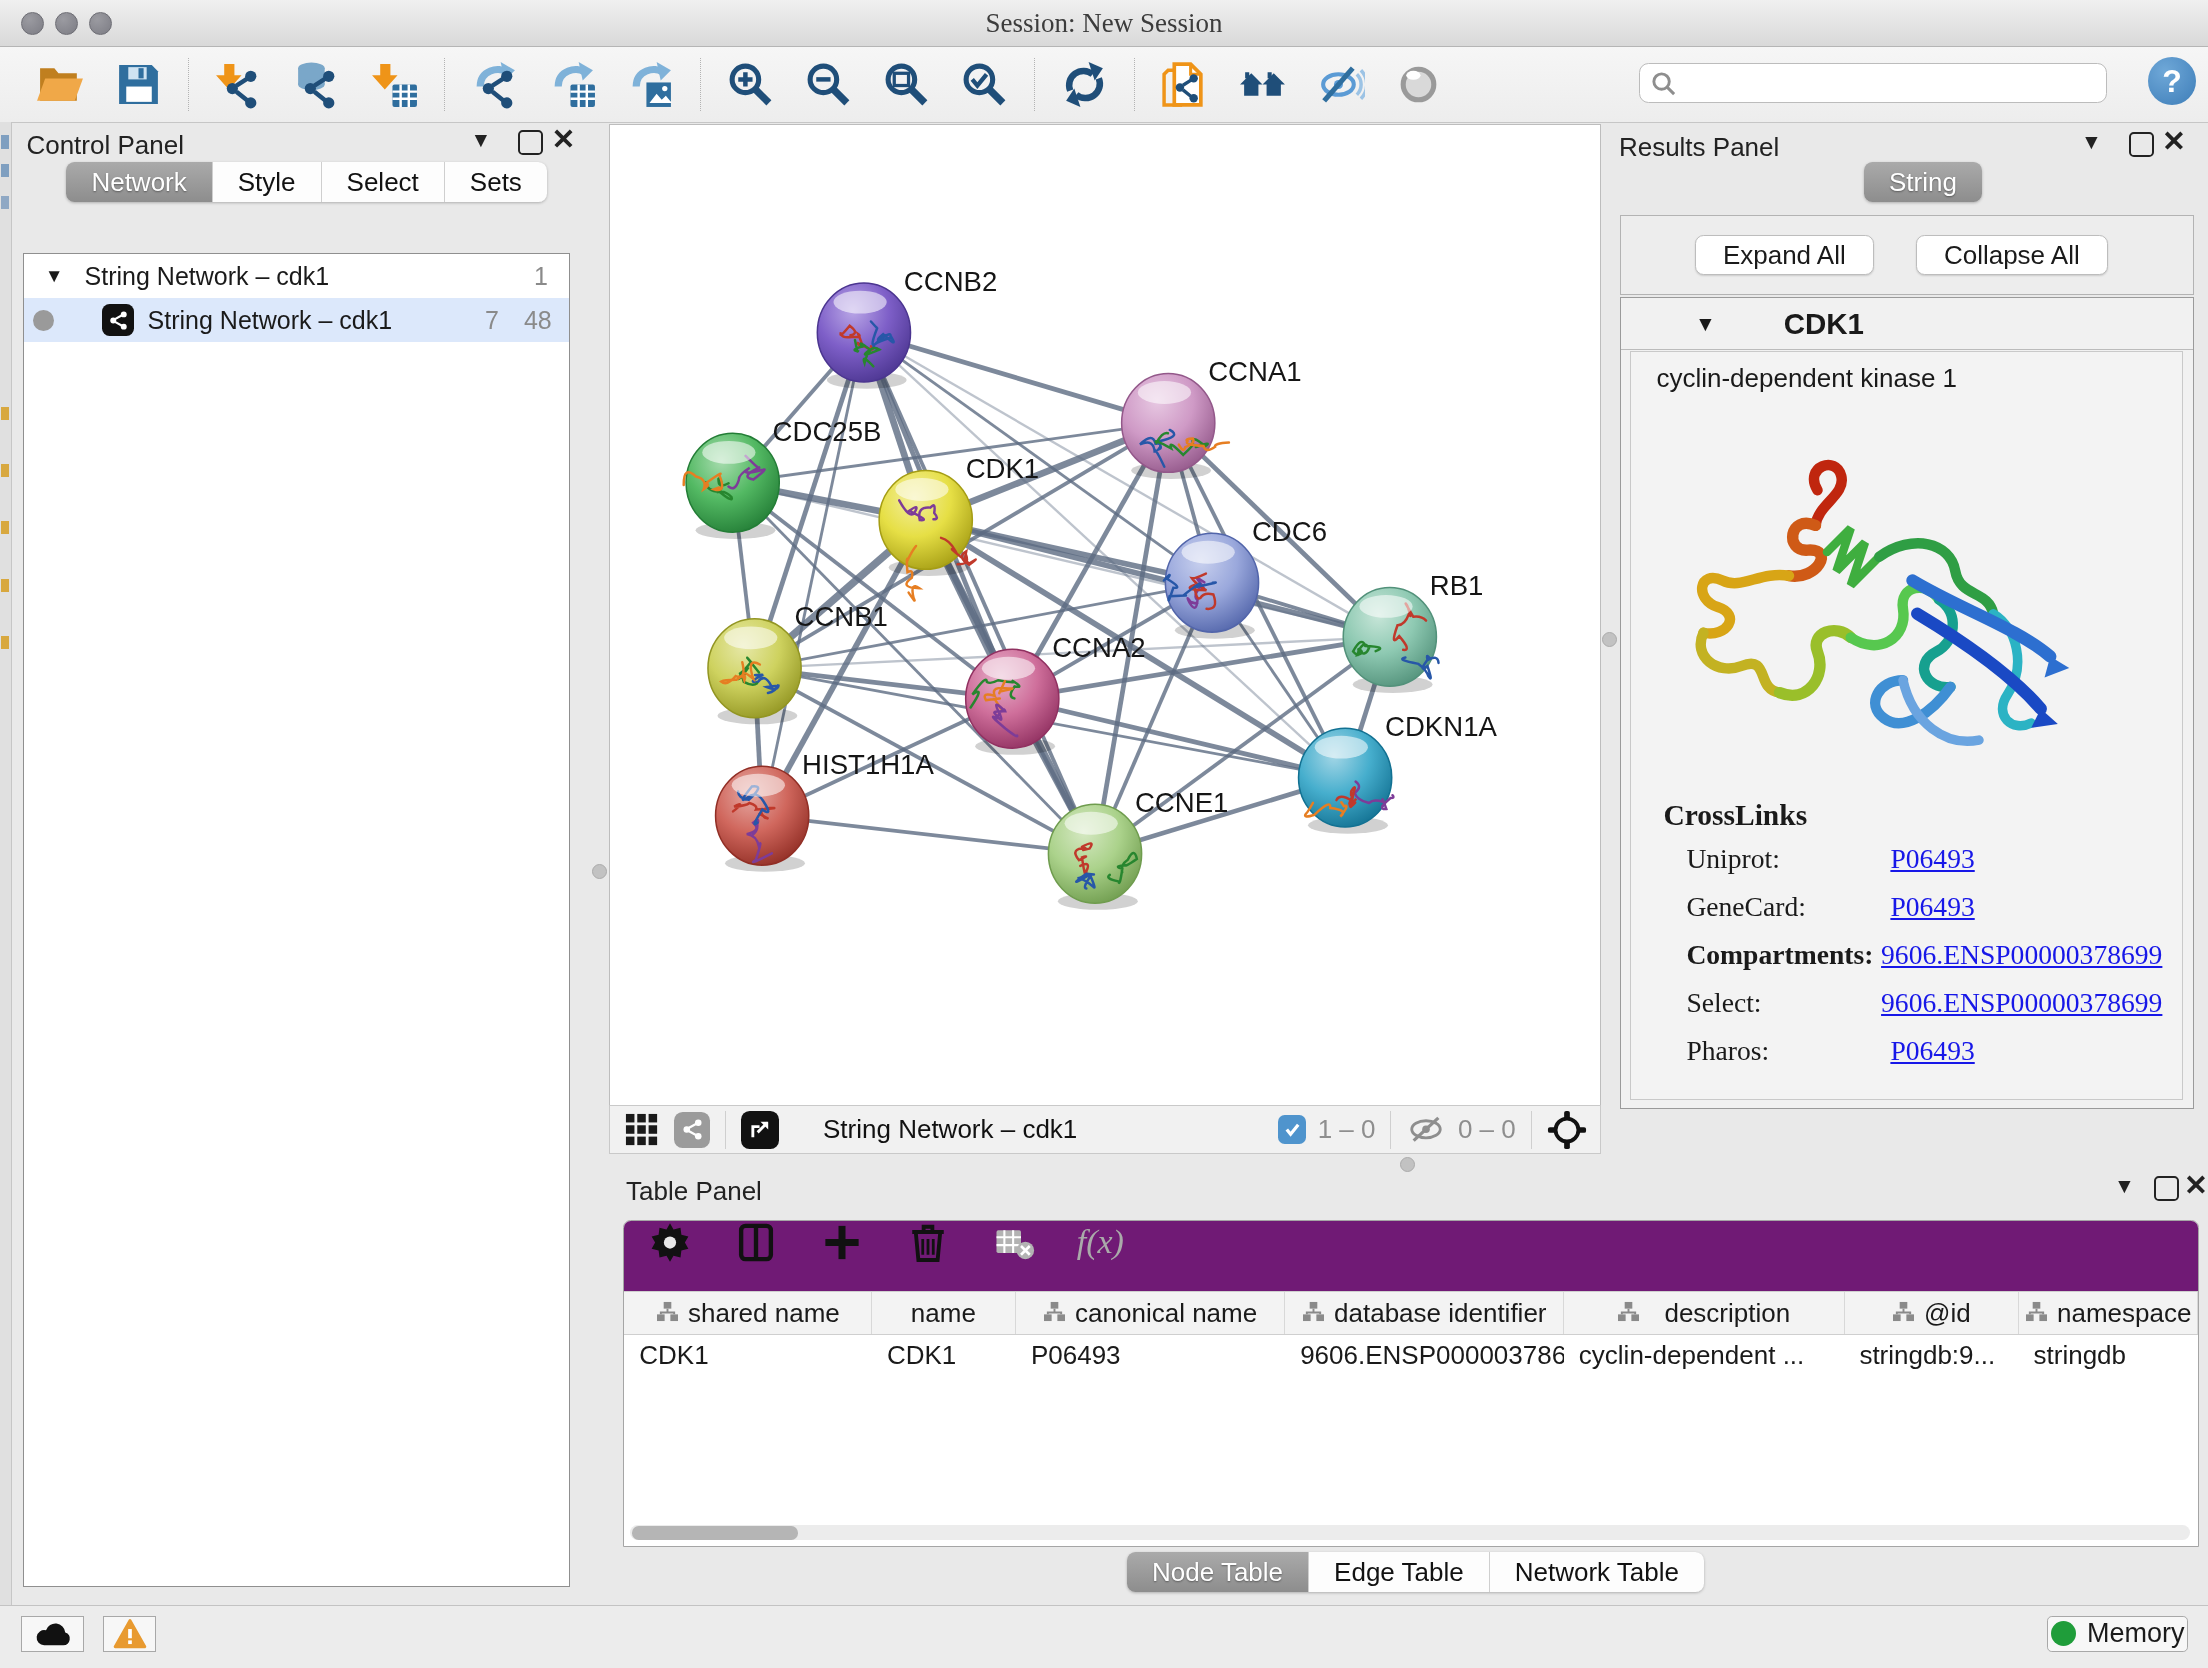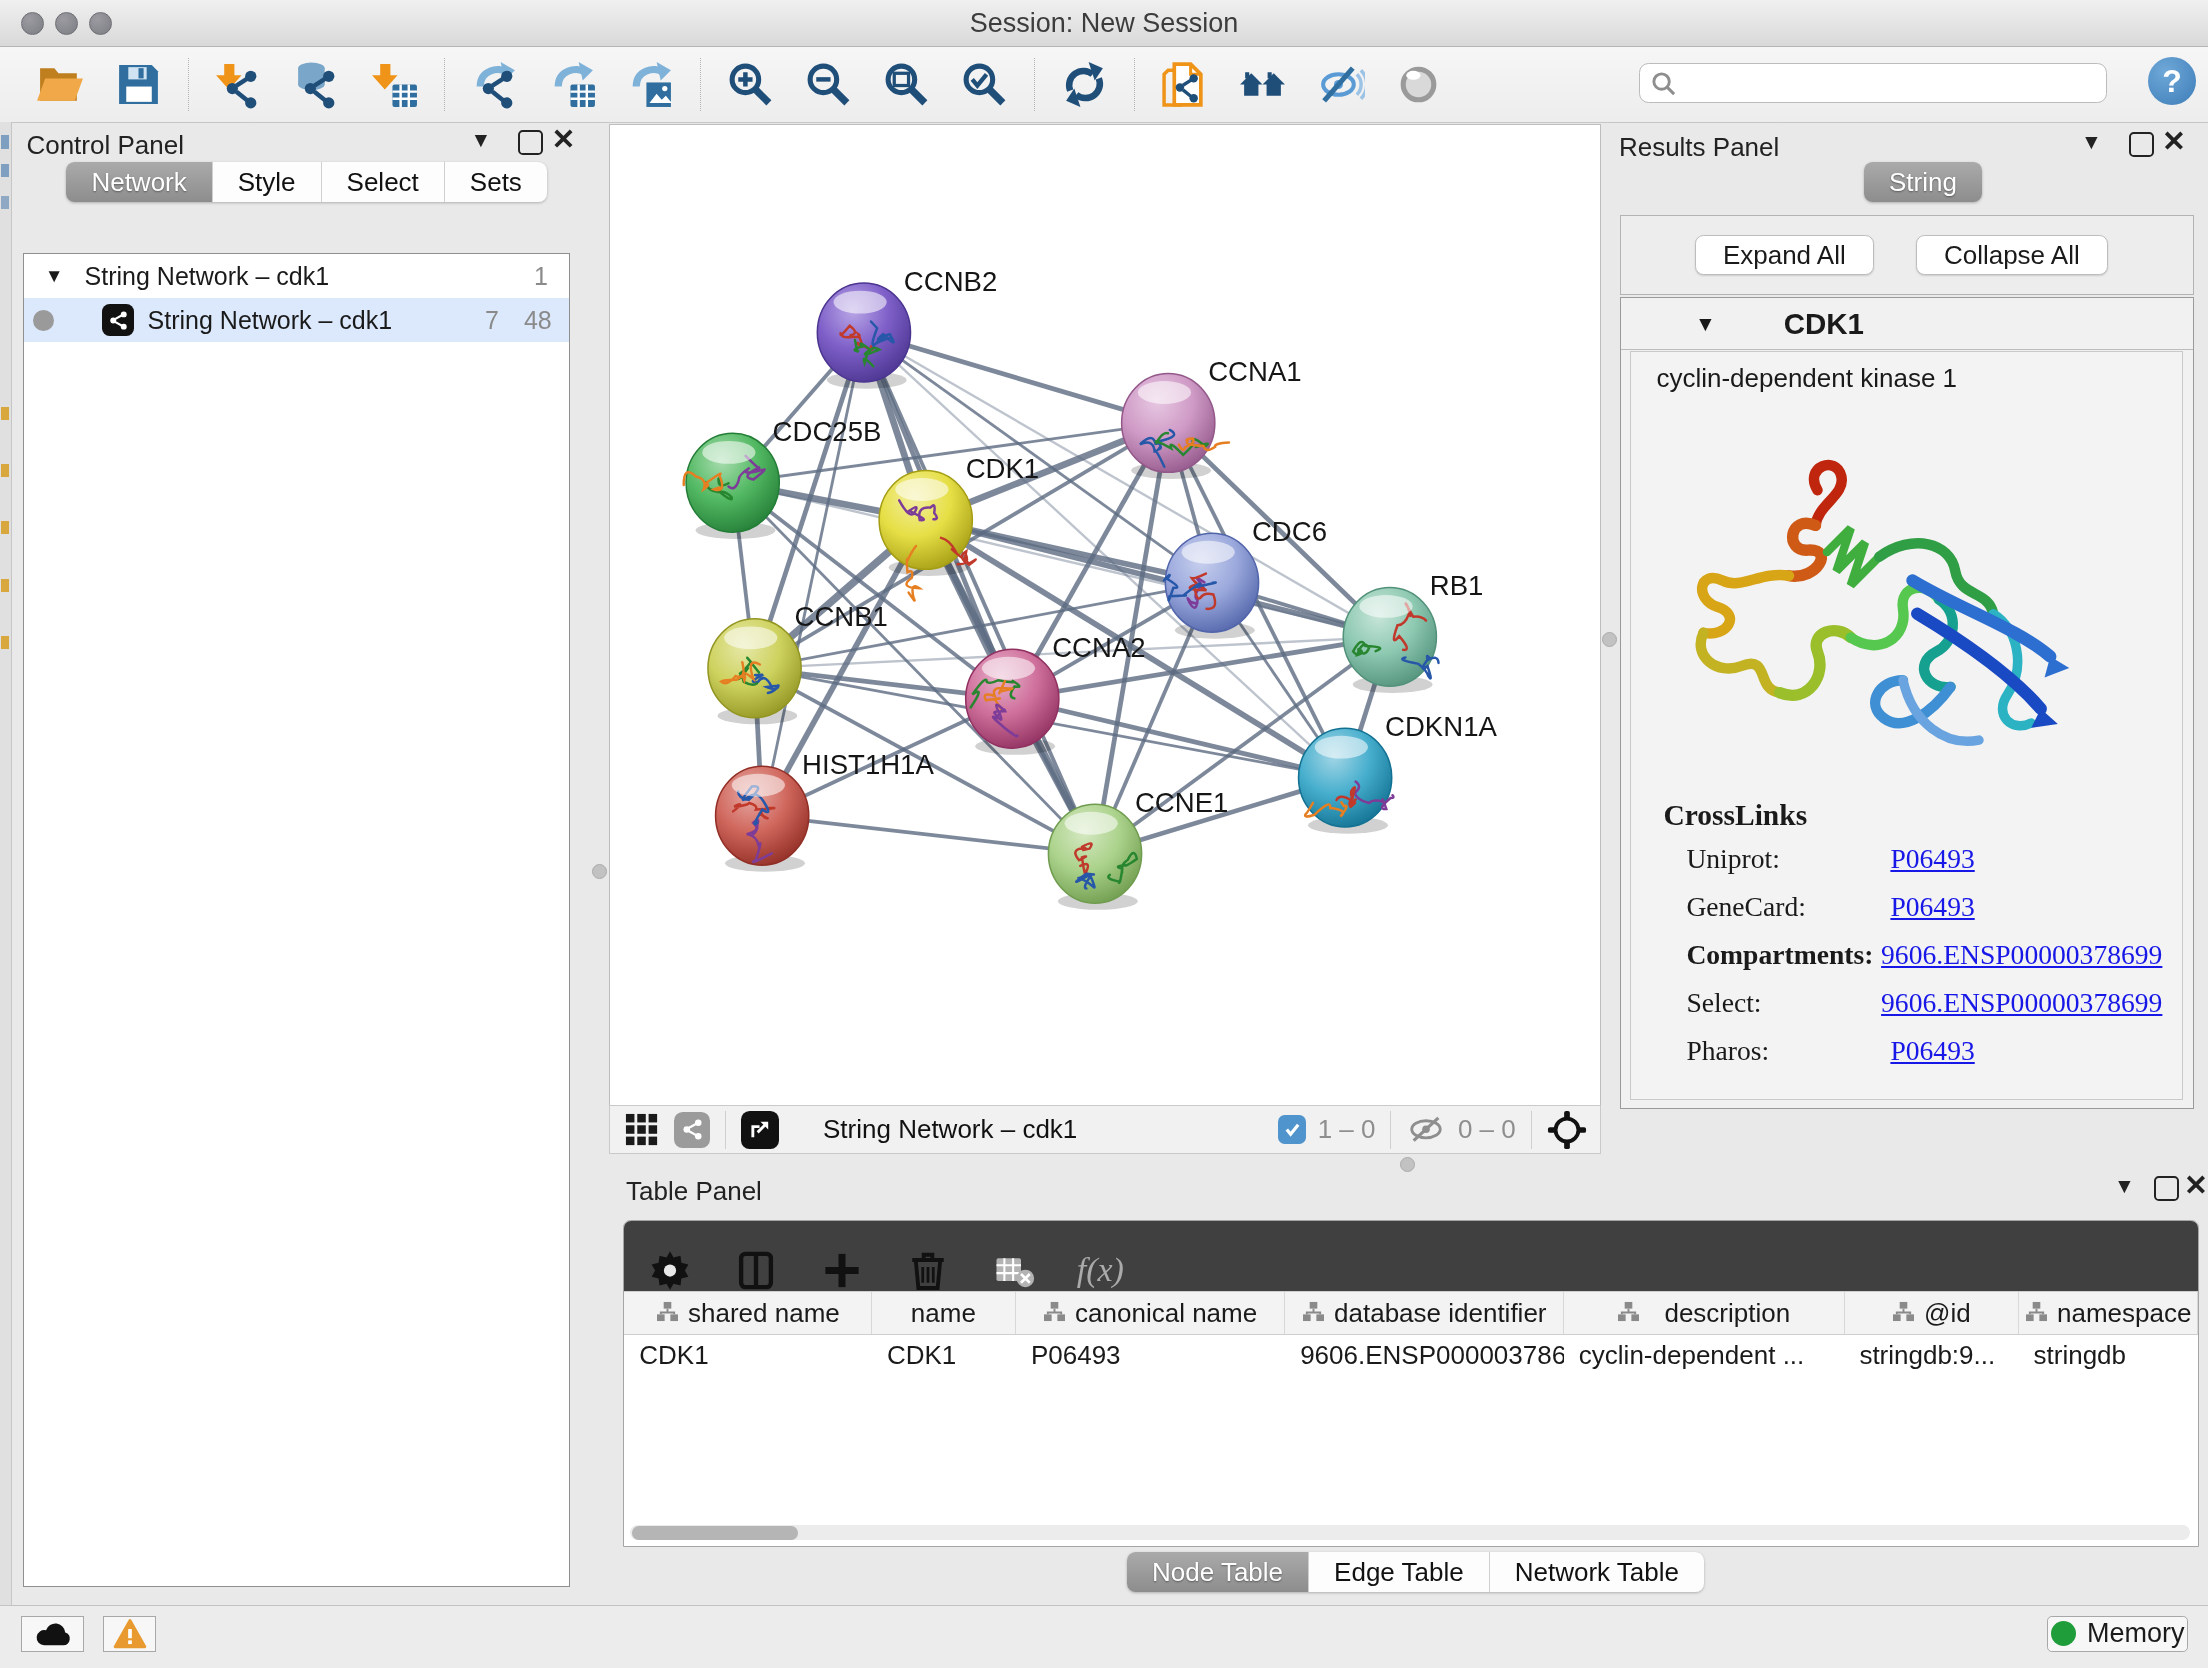--- a/index.html
+++ b/index.html
@@ -6,21 +6,21 @@
   body{width:2208px;height:1668px;position:relative;overflow:hidden;
        background:#e9e9e9;font-family:"Liberation Sans",sans-serif;color:#1a1a1a;
        -webkit-font-smoothing:antialiased;}
   .abs{position:absolute;}
   
   .titlebar{position:absolute;left:0;top:0;width:2208px;height:46px;
     background:linear-gradient(#f0f0f0,#d9d9d9);border-bottom:1px solid #b5b5b5;}
   .tl-dot{position:absolute;top:12.4px;width:21px;height:21px;border-radius:50%;
     background:radial-gradient(circle at 35% 30%,#9b9ba1,#7c7c84);border:1px solid #6d6d74;}
   .win-title{position:absolute;left:0;right:0;top:0;height:46px;line-height:46px;
-    text-align:center;font-size:27px;color:#3c3c3c;}
+    text-align:center;font-size:27px;color:#3c3c3c;font-family:Liberation Serif, serif;}
   
   .toolbar{position:absolute;left:0;top:47px;width:2208px;height:76px;
     background:linear-gradient(#f6f6f6,#ededed);border-bottom:1px solid #c6c6c6;
     display:flex;align-items:center;padding-left:34px;box-sizing:border-box;}
   .tgroup{display:flex;align-items:center;gap:25px;}
   .tsep{width:0;height:53px;border-left:1.9px dotted #b3b3b3;margin:0 23px;}
   .ticon{width:53px;height:53px;display:flex;align-items:center;justify-content:center;}
   .ticon svg{width:49px;height:49px;}
   .searchbox{position:absolute;left:1639px;top:63px;width:468px;height:40px;background:#fff;
     border:1.9px solid #bcbcbc;border-radius:9.5px;display:flex;align-items:center;box-sizing:border-box;}
@@ -65,22 +65,22 @@
   .rp-content{position:absolute;left:2.9px;top:175px;width:574px;height:812px;background:#f1f1f1;
     border:1.9px solid #9a9a9a;box-sizing:border-box;}
   .rp-inner{position:absolute;left:9.5px;top:53px;right:9.5px;bottom:7.6px;background:#f3f3f3;
     border:1px solid #c9c9c9;}
   .xl{font-family:"Liberation Serif",serif;}
   .xl-link{color:#1717e8;text-decoration:underline;}
   
   .tp{position:absolute;left:609px;top:1172px;width:1600px;height:430px;}
   .tp-box{position:absolute;left:14.3px;top:48px;width:1576px;height:327px;background:#fff;
     border:1.9px solid #a5a5a5;border-radius:7.6px 7.6px 0 0;box-sizing:border-box;overflow:hidden;}
-  .tp-toolbar{height:70px;background:#404040;border-bottom:1px solid #cfcfcf;display:flex;
-    align-items:flex-end;padding-left:25px;gap:44px;}
+  .tp-toolbar{height:70px;background:#701a75;border-bottom:1px solid #cfcfcf;display:flex;
+    align-items:flex-start;padding-left:25px;gap:44px;}
   .tbl-header{height:42px;background:#f3f3f3;border-bottom:1.9px solid #cfcfcf;display:flex;}
   .th-cell{display:flex;align-items:center;justify-content:center;gap:9.5px;font-size:26px;
     border-right:1px solid #d8d8d8;box-sizing:border-box;overflow:hidden;white-space:nowrap;}
   .tbl-row{height:40px;display:flex;}
   .td-cell{font-size:26px;padding-left:15px;display:flex;align-items:center;box-sizing:border-box;
     overflow:hidden;white-space:nowrap;}
   .hscroll{position:absolute;left:5.7px;bottom:5.7px;width:1560px;height:15px;background:#ececec;border-radius:7.6px;}
   .hthumb{position:absolute;left:1.9px;top:1px;width:166px;height:13.3px;background:#b5b5b5;border-radius:6.7px;}
   
   .bottombar{position:absolute;left:0;top:1605px;width:2208px;height:63px;background:#ececec;

